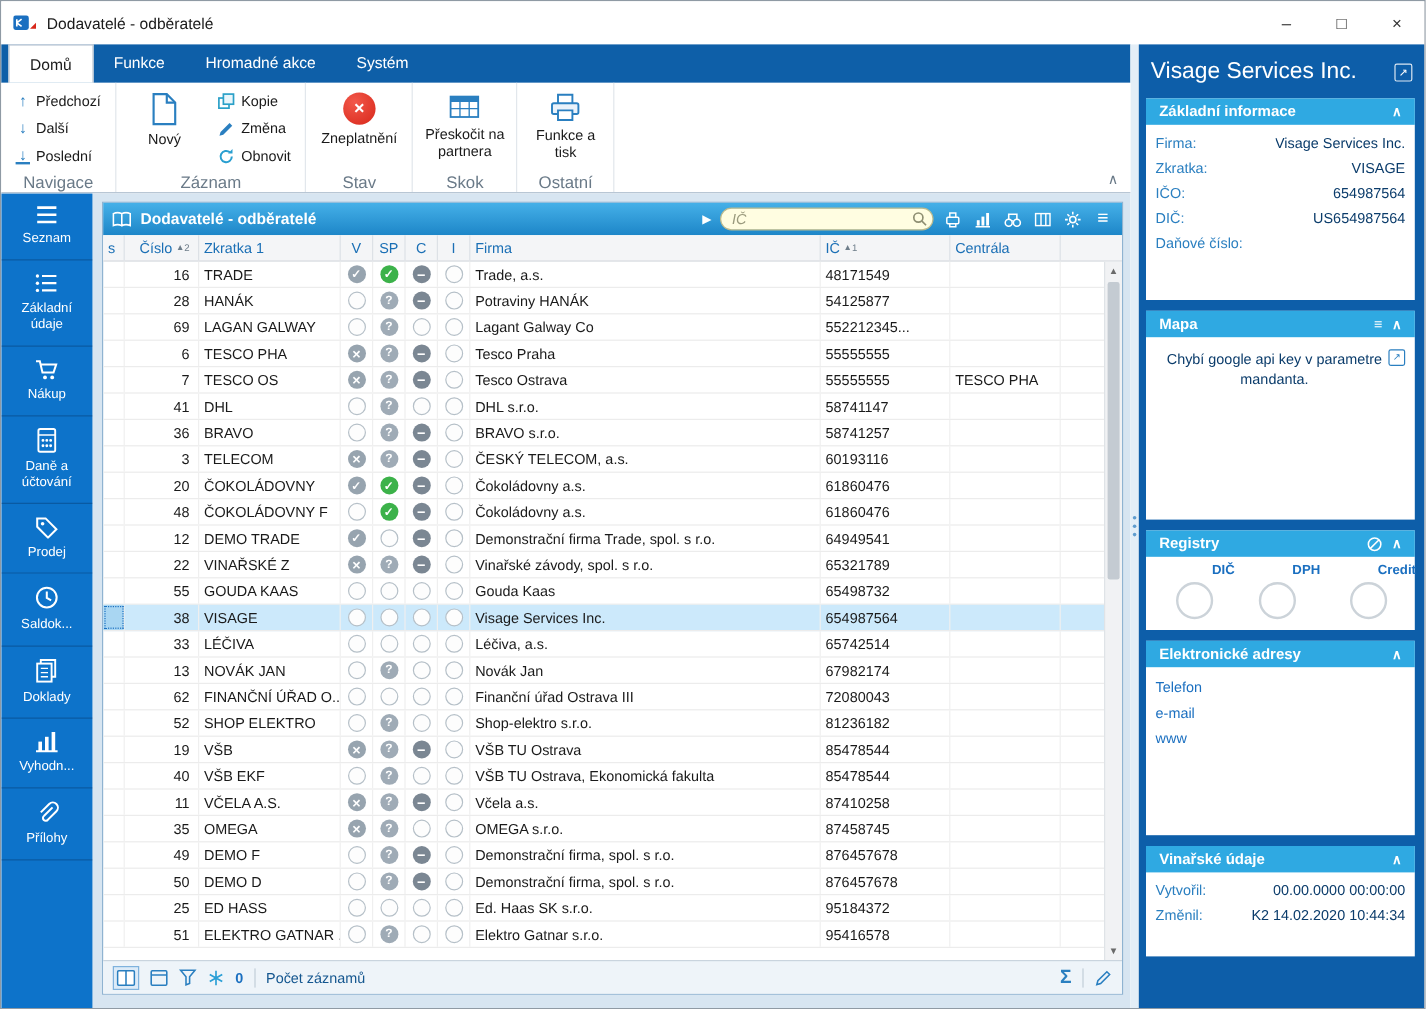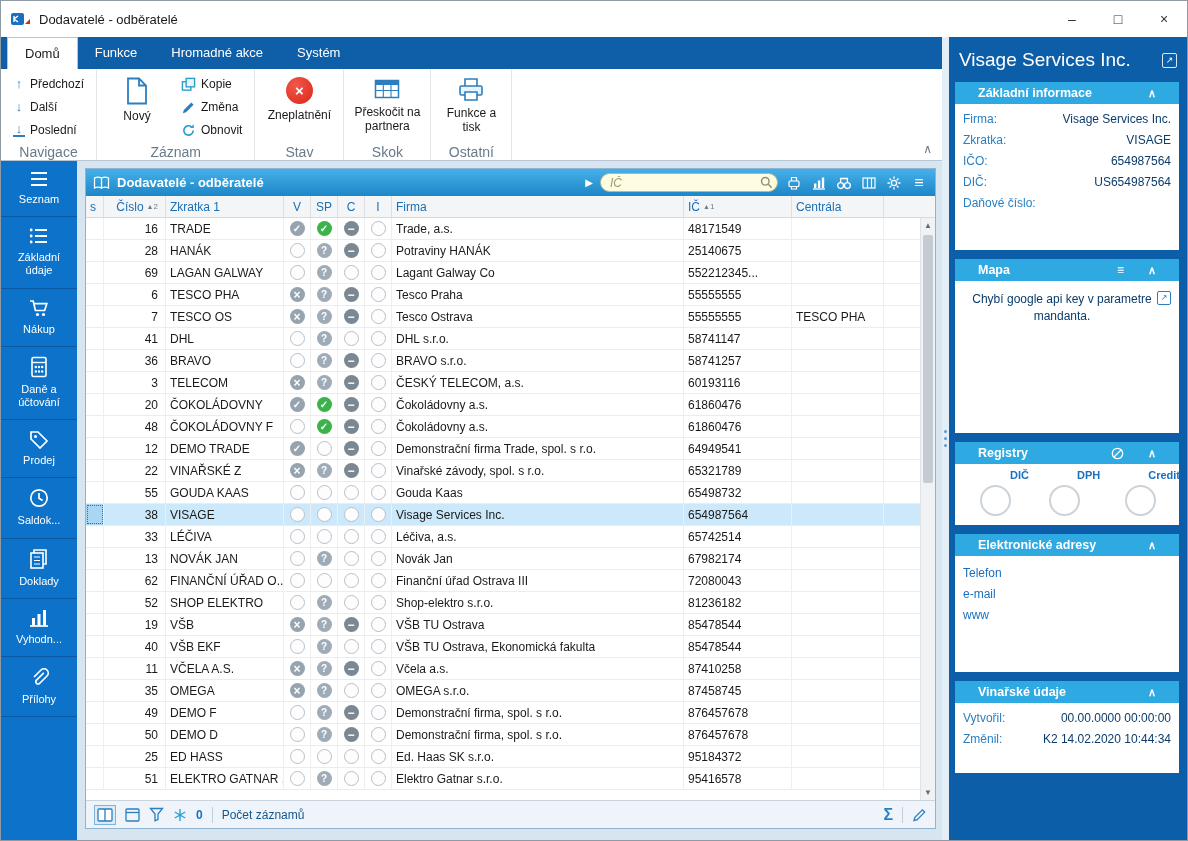--- a/index.html
+++ b/index.html
@@ -106,35 +106,35 @@
 
   
   .splitter { width:7px; background:#e3eef7; display:flex; flex-direction:column; align-items:center; justify-content:center; gap:4px; cursor:col-resize; }
   .splitter i { width:3px; height:3px; border-radius:50%; background:#5f9cce; }
 
   
   .right-panel { flex:1; background:#0d5ea9; padding:6px 8px 6px 6px; display:flex; flex-direction:column; gap:9px; overflow:hidden; }
   .rp-title { display:flex; align-items:center; justify-content:space-between; color:#fff; font-size:19px; padding:6px 2px 2px 4px; }
   .extbox { width:15px; height:15px; border:1px solid rgba(255,255,255,.85); border-radius:2px; display:flex; align-items:center; justify-content:center; font-size:9px; color:#fff; cursor:default; }
   .rp-section { background:#fff; display:flex; flex-direction:column; flex:none; }
-  .rp-head { background:#2fa9e2; color:#fff; font-weight:bold; font-size:12.5px; padding:4px 23px; display:flex; align-items:center; gap:24px; }
+  .rp-head { background:#2fa9e2; color:#fff; font-weight:bold; font-size:12.5px; padding:4px 11px; display:flex; align-items:center; gap:8px; }
   .rp-head .sp { flex:1; }
   .rp-chevron { font-size:11px; cursor:default; }
   .rp-headico { font-size:12px; line-height:10px; cursor:default; }
   .rp-body { padding:5px 8px; color:#0b3c6b; font-size:12px; }
   .info-row { display:flex; justify-content:space-between; line-height:21px; gap:6px; }
   .info-label { color:#2a7fc0; white-space:nowrap; }
   .info-value { text-align:right; white-space:nowrap; overflow:hidden; }
   .mapa-body { height:152px; position:relative; text-align:center; padding:10px 24px 0 14px; line-height:1.45; }
   .mapa-ext { position:absolute; top:10px; right:8px; width:14px; height:14px; border:1px solid #2a7fc0; border-radius:2px; color:#2a7fc0; font-size:8px; display:flex; align-items:center; justify-content:center; cursor:default; }
   .registry-body { display:flex; justify-content:space-between; padding:5px 7px 9px; }
   .reg-item { display:flex; flex-direction:column; align-items:center; gap:4px; }
   .reg-label { color:#1a6fc0; font-weight:bold; font-size:11px; white-space:nowrap;padding-left:48px; }
   .reg-circle { width:31px; height:31px; border-radius:50%; border:2px solid #ccd3d9; background:#fff; cursor:default; }
-  .adresy-body { height:116px; padding-top:7px; }
+  .adresy-body { height:140px; padding-top:7px; }
   .link { display:block; color:#1a6fc0; line-height:21px; cursor:default; }
   .zakl-body { height:146px; }
   .ostatni-body { height:70px; }
 
   svg { display:block; }
 </style>
 </head>
 <body>
 
 <div class="titlebar">
@@ -461,21 +461,21 @@
                   <div class="c csp">
                     <span class="status st-question"></span>
                   </div>
                   <div class="c cc">
                     <span class="status st-minus"></span>
                   </div>
                   <div class="c ci">
                     <span class="status st-none"></span>
                   </div>
                   <div class="c cfirma">Potraviny HANÁK</div>
-                  <div class="c cic">25140675</div>
+                  <div class="c cic">54125877</div>
                   <div class="c ccentrala"></div>
                   <div class="c cfill"></div>
                 </div>
 
                 <div class="trow">
                   <div class="c cs"></div>
                   <div class="c ccislo num">69</div>
                   <div class="c czkratka">LAGAN GALWAY</div>
                   <div class="c cv">
                     <span class="status st-none"></span>

